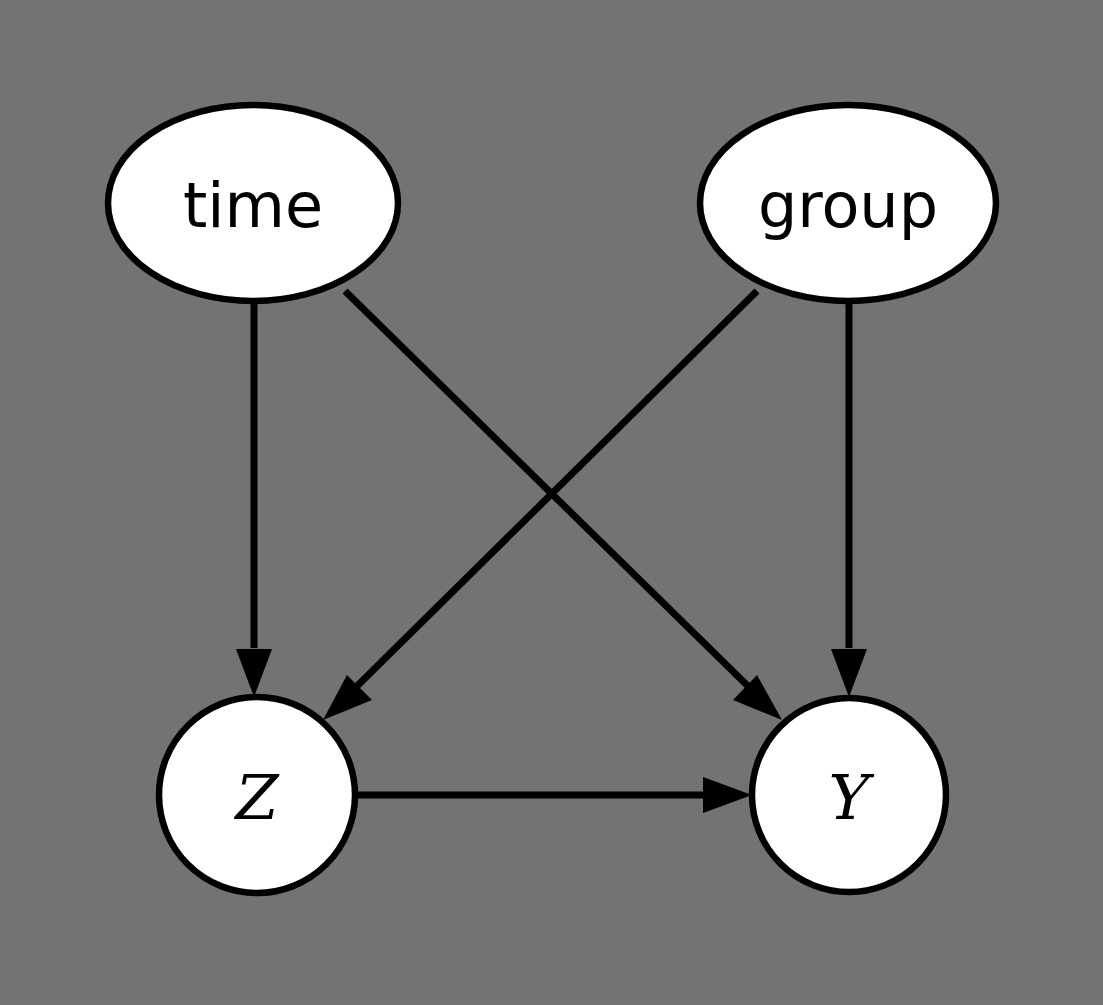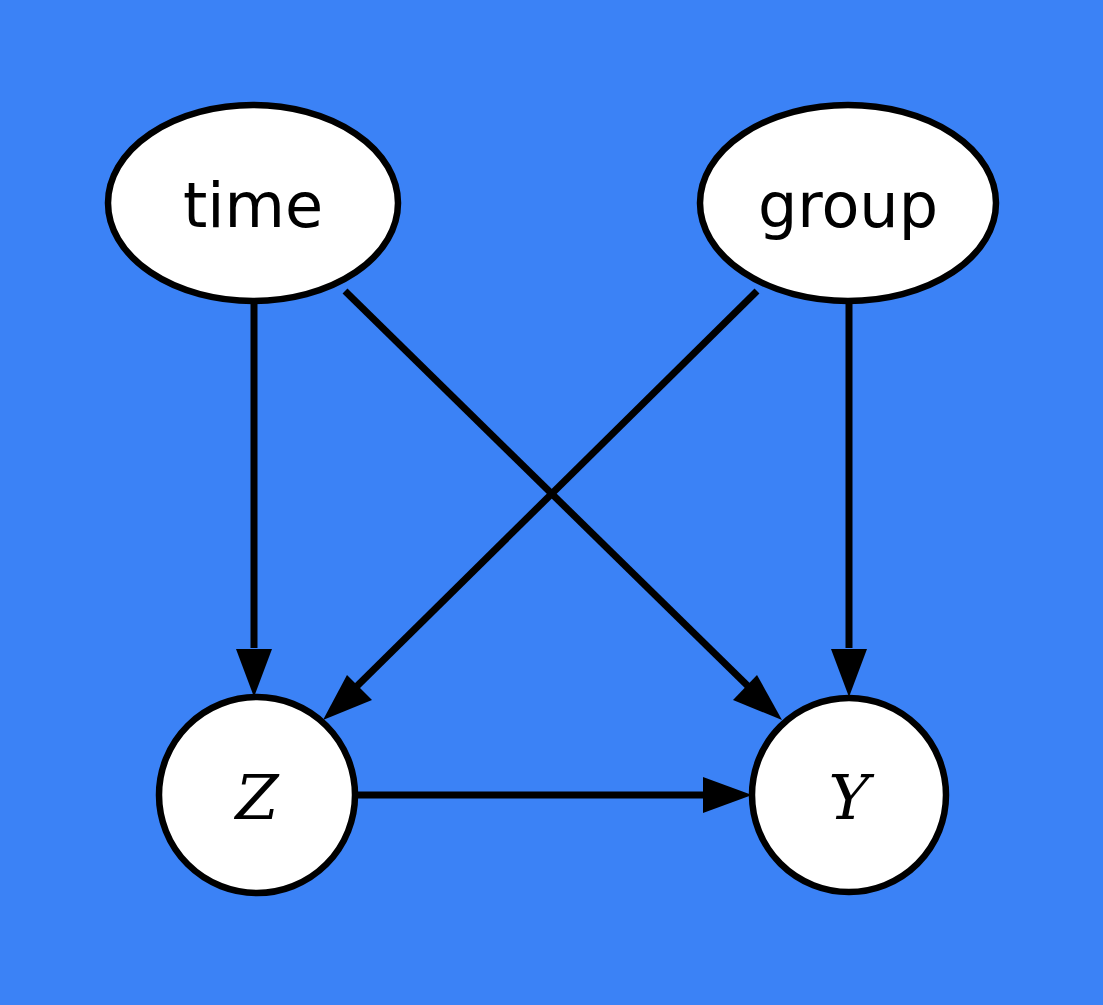--- a/index.html
+++ b/index.html
@@ -7,21 +7,21 @@
     padding: 0;
     background: #ffffff;
   }
   body {
     font-family: "Liberation Sans", sans-serif;
   }
   #canvas {
     position: relative;
     width: 1103px;
     height: 1005px;
-    background: #3b82f6;
+    background: #737373;
     overflow: hidden;
   }
   #dag-svg {
     position: absolute;
     top: 0;
     left: 0;
     width: 1103px;
     height: 1005px;
     display: block;
   }

